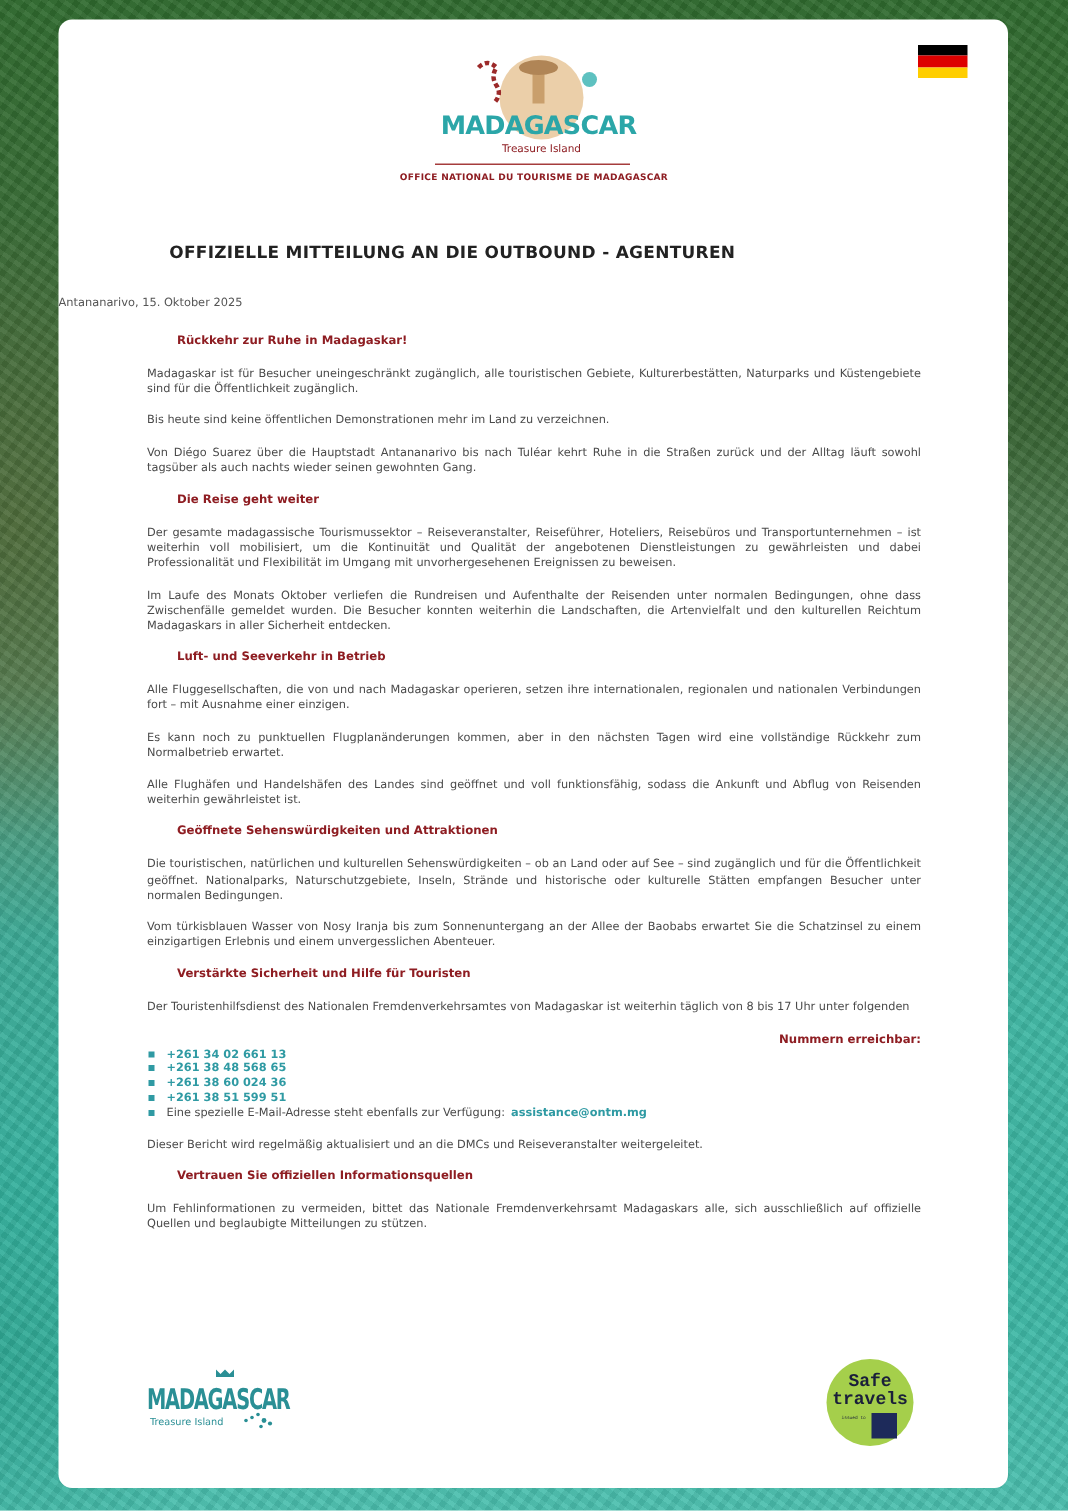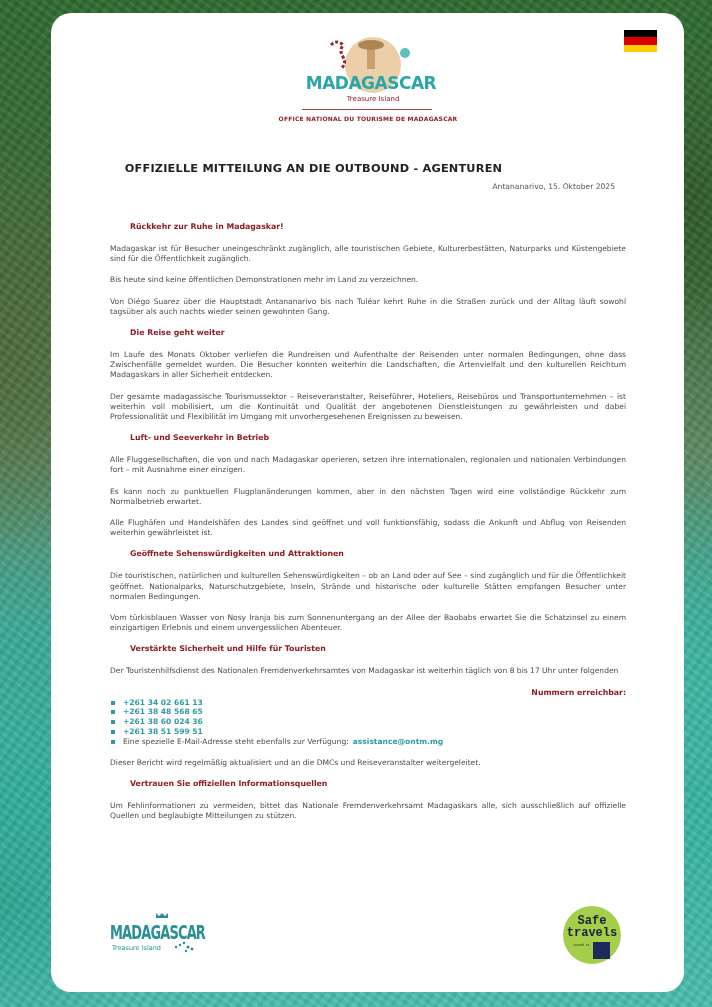--- a/index.html
+++ b/index.html
@@ -14,30 +14,30 @@
       linear-gradient(180deg, #2f6a2e 0%, #3e6b3a 28%, #5e8a63 45%, #3caa96 62%, #35b3a0 80%, #4bbfae 100%);
   }
   .bg-texture {
     position:absolute; inset:0;
     background:
       repeating-linear-gradient(35deg, rgba(255,255,255,0.05) 0 3px, rgba(0,0,0,0.04) 3px 7px),
       repeating-linear-gradient(-55deg, rgba(0,0,0,0.05) 0 4px, rgba(255,255,255,0.03) 4px 9px);
   }
   .card {
     position:absolute; left:39px; top:13px; width:633px; height:979px;
-    background:#ffffff; border-radius:20px;margin-left:12px;
+    background:#ffffff; border-radius:9px;
   }
   .flag { position:absolute; left:573px; top:17px; width:33px; height:22px; display:flex; flex-direction:column; }
   .flag span { flex:1; }
   .logo-top { position:absolute; left:250px; top:22px; width:140px; height:94px; }
   .logo-top svg { display:block; }
   .office-line { position:absolute; left:251px; top:96px; width:130px; height:1px; background:#a53c3c; }
   .office-name { position:absolute; left:212px; top:102px; width:210px; text-align:center; font-size:6px; font-weight:bold; color:#8e1d22; letter-spacing:0.2px; }
   .title { position:absolute; left:0; top:149px; width:525px; text-align:center; font-weight:bold; font-size:11.3px; color:#222; letter-spacing:0.2px; }
-  .dateline { position:absolute; left:0; top:169px; width:564px; text-align:right; font-size:7.6px; color:#555; }
+  .dateline { position:absolute; left:0; top:184px; width:564px; text-align:left; font-size:7.6px; color:#555; }
   .content { position:absolute; left:59px; top:209px; width:516px; font-size:7.55px; line-height:10.2px; color:#4a4a4a; }
   .content h3 { margin:0 0 12px 0; font-size:7.8px; color:#8e1d22; font-weight:bold; line-height:10px;padding-left:20px; }
   .content p { margin:0 0 11px 0; text-align:justify; }
   .numbers-title { margin:0; font-size:7.8px; color:#8e1d22; font-weight:bold; line-height:10px;text-align:right; }
   .num-list { list-style:none; margin:0 0 11px 0; padding:0; }
   .num-list li { position:relative; padding-left:13px; line-height:9.8px; }
   .num-list li .bullet { position:absolute; left:1px; top:3px; width:4px; height:4px; background:#2f9aa3; }
   .phone { color:#2f9aa3; font-weight:bold; }
   .email { color:#2f9aa3; font-weight:bold; margin-left:4px; }
   .logo-bottom { position:absolute; left:59px; top:896px; width:100px; height:56px; }
@@ -78,22 +78,22 @@
 
   <div class="content">
     <div>
       <h3>Rückkehr zur Ruhe in Madagaskar!</h3>
       <p>Madagaskar ist für Besucher uneingeschränkt zugänglich, alle touristischen Gebiete, Kulturerbestätten, Naturparks und Küstengebiete sind für die Öffentlichkeit zugänglich.</p>
       <p>Bis heute sind keine öffentlichen Demonstrationen mehr im Land zu verzeichnen.</p>
       <p>Von Diégo Suarez über die Hauptstadt Antananarivo bis nach Tuléar kehrt Ruhe in die Straßen zurück und der Alltag läuft sowohl tagsüber als auch nachts wieder seinen gewohnten Gang.</p>
     </div>
     <div>
       <h3>Die Reise geht weiter</h3>
+      <p>Der gesamte madagassische Tourismussektor – Reiseveranstalter, Reiseführer, Hoteliers, Reisebüros und Transportunternehmen – ist weiterhin voll mobilisiert, um die Kontinuität und Qualität der angebotenen Dienstleistungen zu gewährleisten und dabei Professionalität und Flexibilität im Umgang mit unvorhergesehenen Ereignissen zu beweisen.</p>
       <p>Im Laufe des Monats Oktober verliefen die Rundreisen und Aufenthalte der Reisenden unter normalen Bedingungen, ohne dass Zwischenfälle gemeldet wurden. Die Besucher konnten weiterhin die Landschaften, die Artenvielfalt und den kulturellen Reichtum Madagaskars in aller Sicherheit entdecken.</p>
-      <p>Der gesamte madagassische Tourismussektor – Reiseveranstalter, Reiseführer, Hoteliers, Reisebüros und Transportunternehmen – ist weiterhin voll mobilisiert, um die Kontinuität und Qualität der angebotenen Dienstleistungen zu gewährleisten und dabei Professionalität und Flexibilität im Umgang mit unvorhergesehenen Ereignissen zu beweisen.</p>
     </div>
     <div>
       <h3>Luft- und Seeverkehr in Betrieb</h3>
       <p>Alle Fluggesellschaften, die von und nach Madagaskar operieren, setzen ihre internationalen, regionalen und nationalen Verbindungen fort – mit Ausnahme einer einzigen.</p>
       <p>Es kann noch zu punktuellen Flugplanänderungen kommen, aber in den nächsten Tagen wird eine vollständige Rückkehr zum Normalbetrieb erwartet.</p>
       <p>Alle Flughäfen und Handelshäfen des Landes sind geöffnet und voll funktionsfähig, sodass die Ankunft und Abflug von Reisenden weiterhin gewährleistet ist.</p>
     </div>
     <div>
       <h3>Geöffnete Sehenswürdigkeiten und Attraktionen</h3>
       <p>Die touristischen, natürlichen und kulturellen Sehenswürdigkeiten – ob an Land oder auf See – sind zugänglich und für die Öffentlichkeit geöffnet. Nationalparks, Naturschutzgebiete, Inseln, Strände und historische oder kulturelle Stätten empfangen Besucher unter normalen Bedingungen.</p>

